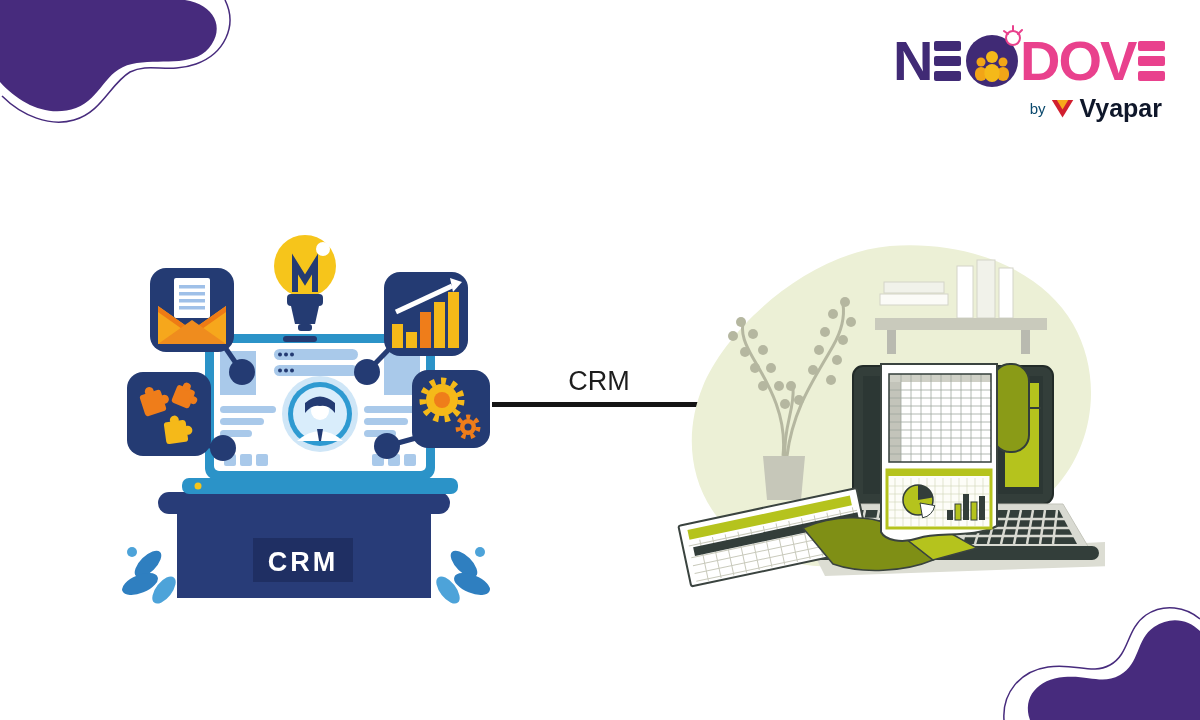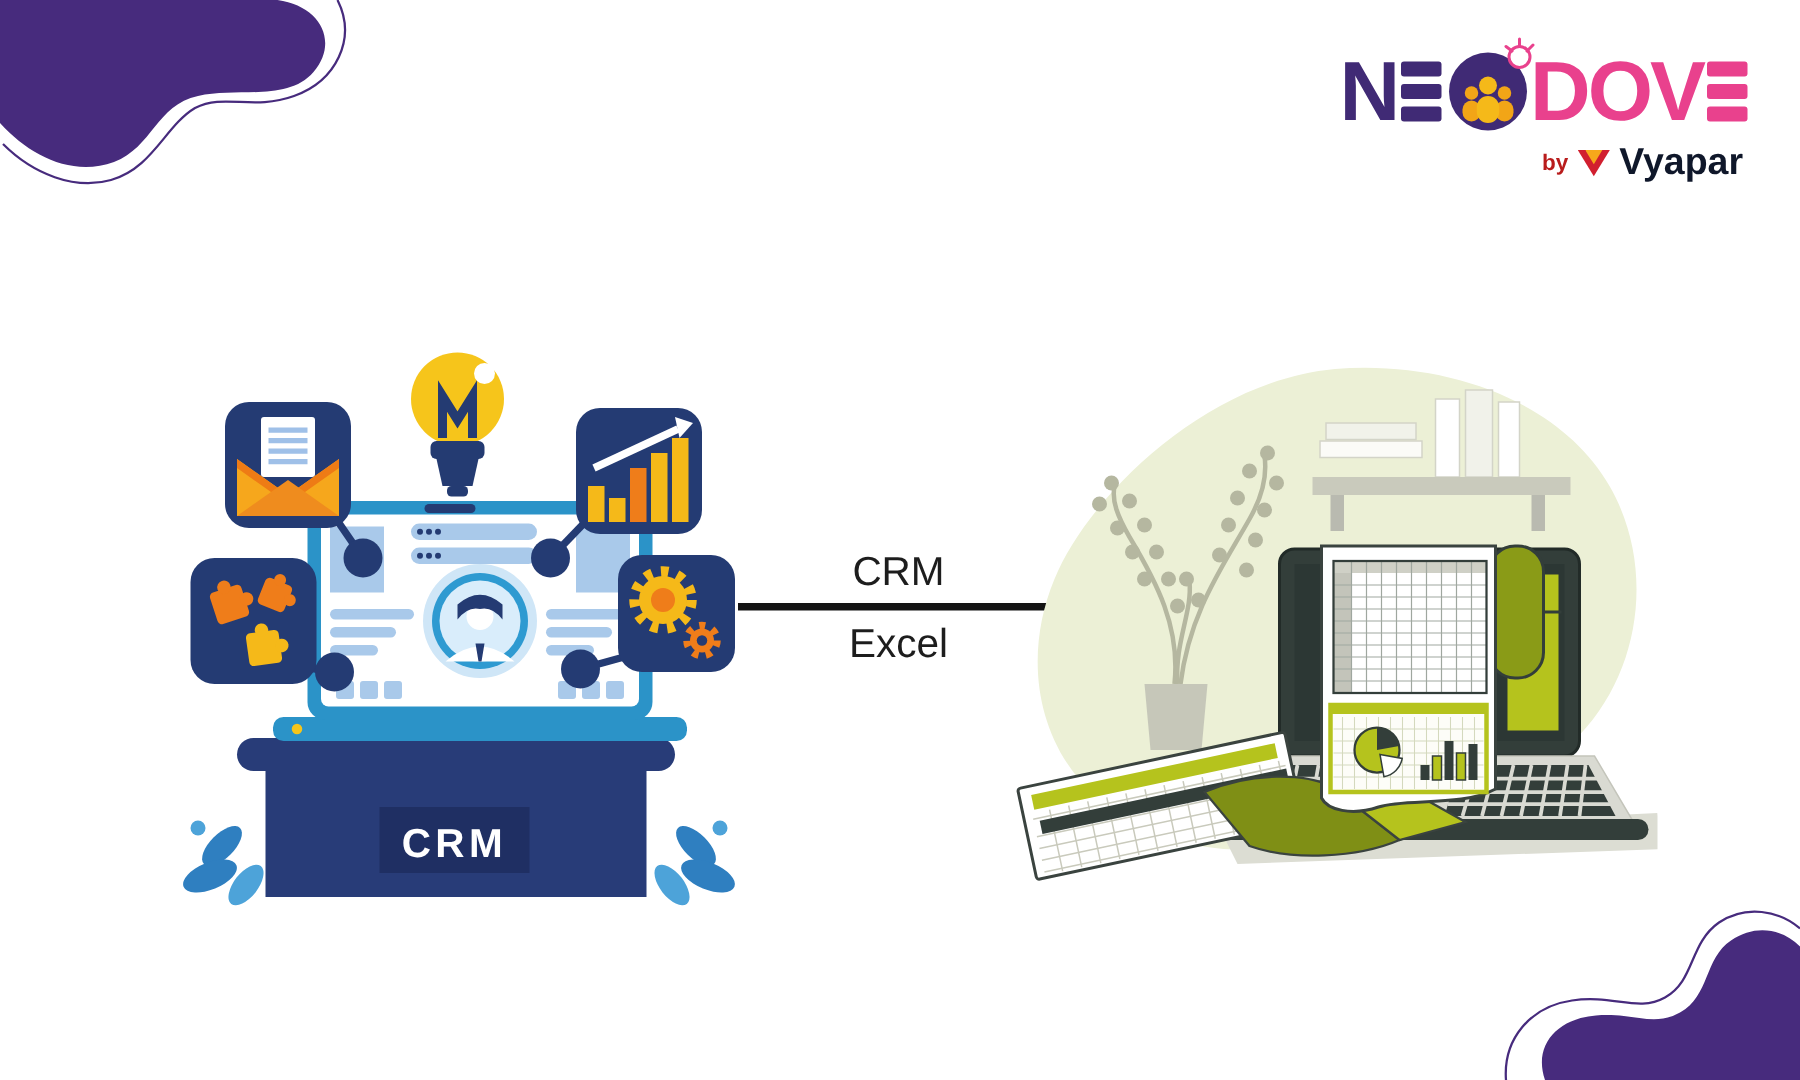--- a/index.html
+++ b/index.html
@@ -14,21 +14,21 @@
   .logo-letter{font-size:56px;font-weight:bold;line-height:56px;letter-spacing:-2px;}
   .purple{color:#402a75;}
   .pink{color:#e9418d;}
   .ebars{display:inline-block;width:30px;margin:0 3px;}
   .ebars i{display:block;height:10px;background:currentColor;border-radius:2px;}
   .ebars i + i{margin-top:5px;}
   .o-people{position:relative;display:inline-block;width:52px;height:52px;margin:0 2px;
             border-radius:50%;background:#402a75;}
   .o-doodle{position:absolute;right:-8px;top:-12px;}
   .logo-row2{display:flex;justify-content:flex-end;align-items:center;gap:6px;margin-top:2px;padding-right:6px;}
-  .by{font-size:15px;color:#b91c1c;font-weight:bold;}
+  .by{font-size:15px;color:#0c4a6e;font-weight:normal;}
   .vmark{position:relative;width:22px;height:18px;clip-path:polygon(0 0,100% 0,50% 100%);background:#d11f2f;}
   .vmark::after{content:"";position:absolute;left:5px;top:0;width:12px;height:10px;
                 clip-path:polygon(0 0,100% 0,50% 100%);background:#f7a81b;}
   .vyapar{font-size:25px;font-weight:bold;color:#0f172a;letter-spacing:0;}
 
   
   #comparison{left:492px;top:364px;width:214px;text-align:center;color:#1d1d1d;}
   #comparison .term{font-size:27px;line-height:34px;}
   #comparison .frac-line{height:5px;background:#141414;margin:4px 0 5px 0;}
 </style>
@@ -81,21 +81,20 @@
     <div class="logo-row2">
       <span class="by">by</span>
       <span class="vmark"></span>
       <span class="vyapar">Vyapar</span>
     </div>
   </div>
 
   <div class="abs" id="comparison">
     <div class="term">CRM</div>
     <div class="frac-line"></div>
-    <div class="term">Excel</div>
   </div>
 
   <svg class="abs" style="left:120px;top:222px" width="380" height="390" viewBox="0 0 380 390">
 
     <g>
       <circle cx="12" cy="330" r="5" fill="#4da3d9"></circle>
       <ellipse cx="28" cy="342" rx="17" ry="8" fill="#2f7fc0" transform="rotate(-45 28 342)"></ellipse>
       <ellipse cx="20" cy="362" rx="19" ry="9" fill="#2f7fc0" transform="rotate(-22 20 362)"></ellipse>
       <ellipse cx="44" cy="368" rx="16" ry="8" fill="#4da3d9" transform="rotate(-52 44 368)"></ellipse>
     </g>

